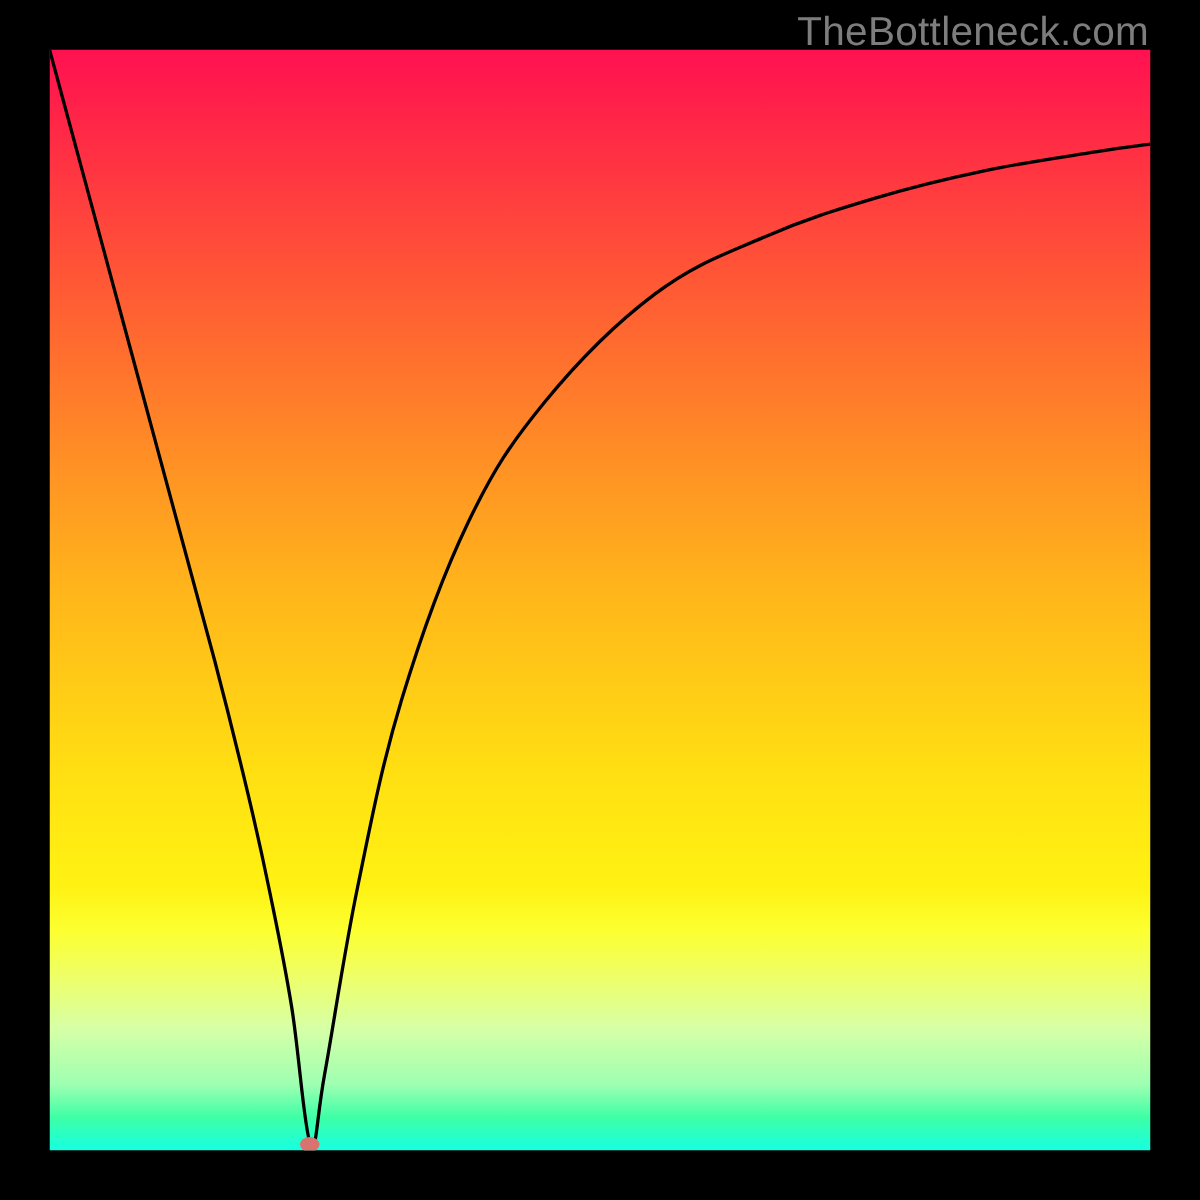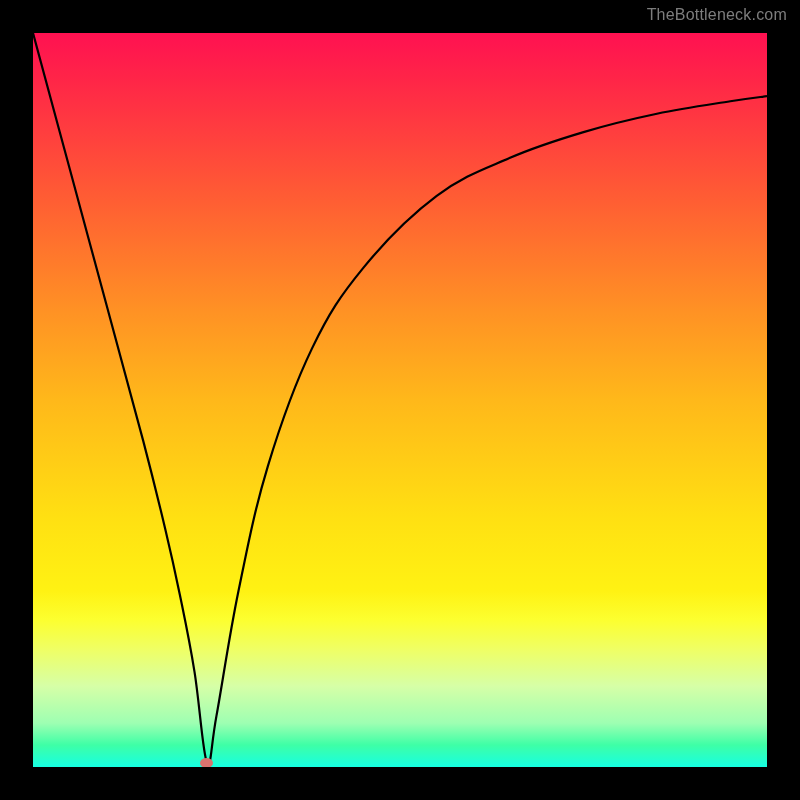--- a/index.html
+++ b/index.html
@@ -57,23 +57,23 @@
   .marker {
     position: absolute;
     width: 13px;
     height: 10px;
     border-radius: 50%;
     background: #d9736f;
   }
   .watermark {
     position: absolute;
     top: 6px;
-    right: 13px;
+    right: 34px;
     color: #7d7d7d;
-    font-size: 16px;
+    font-size: 27px;
     letter-spacing: 0.2px;
     font-weight: 500;
   }
 </style>
 </head>
 <body>
 
 <div class="frame">
   <div class="plot">
     <div class="gradient"></div>

